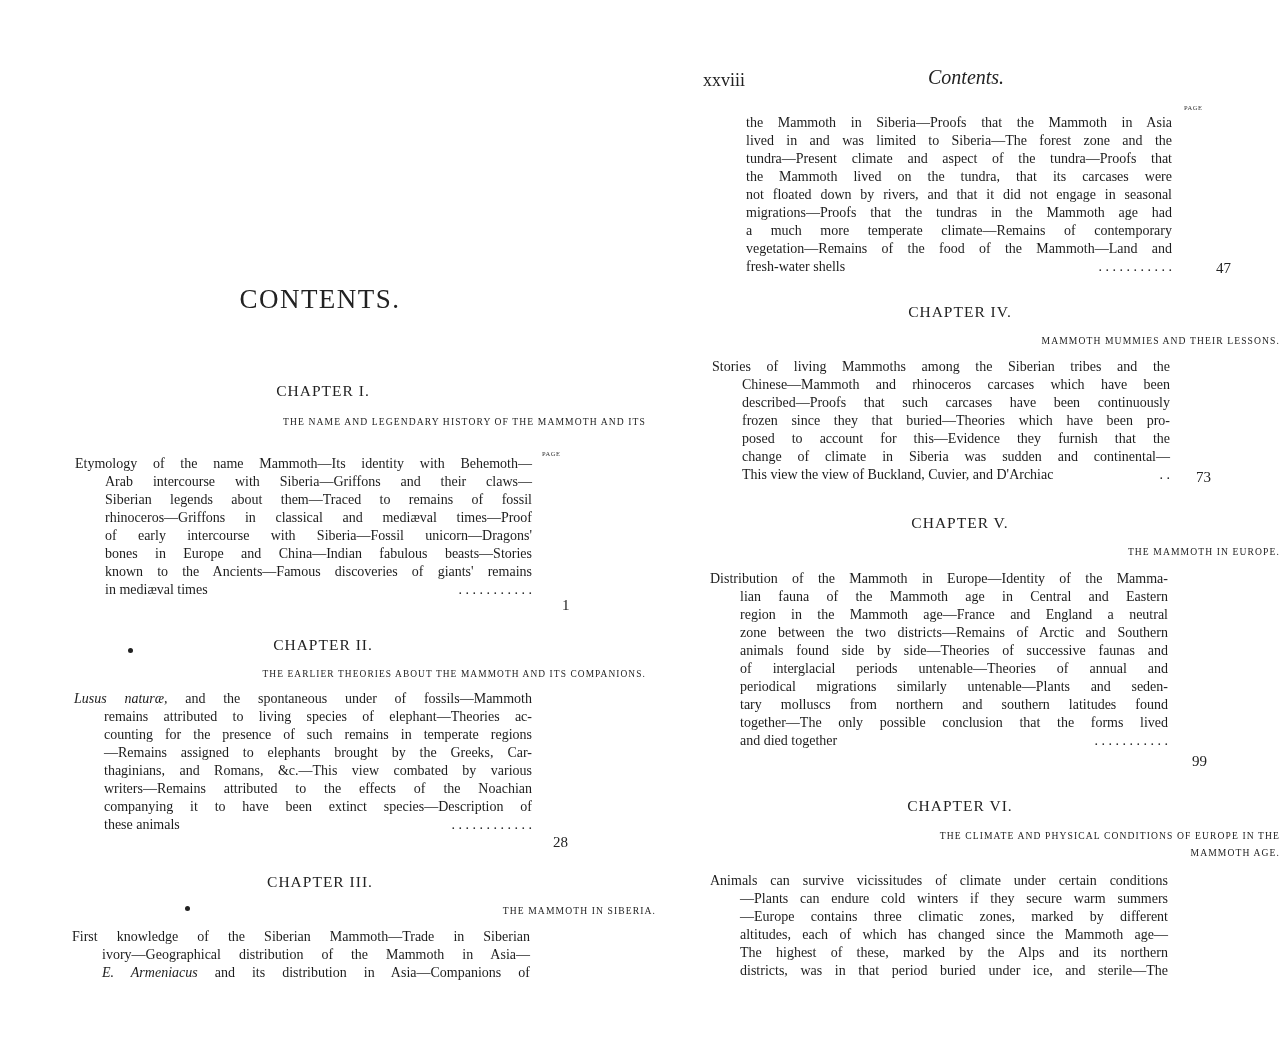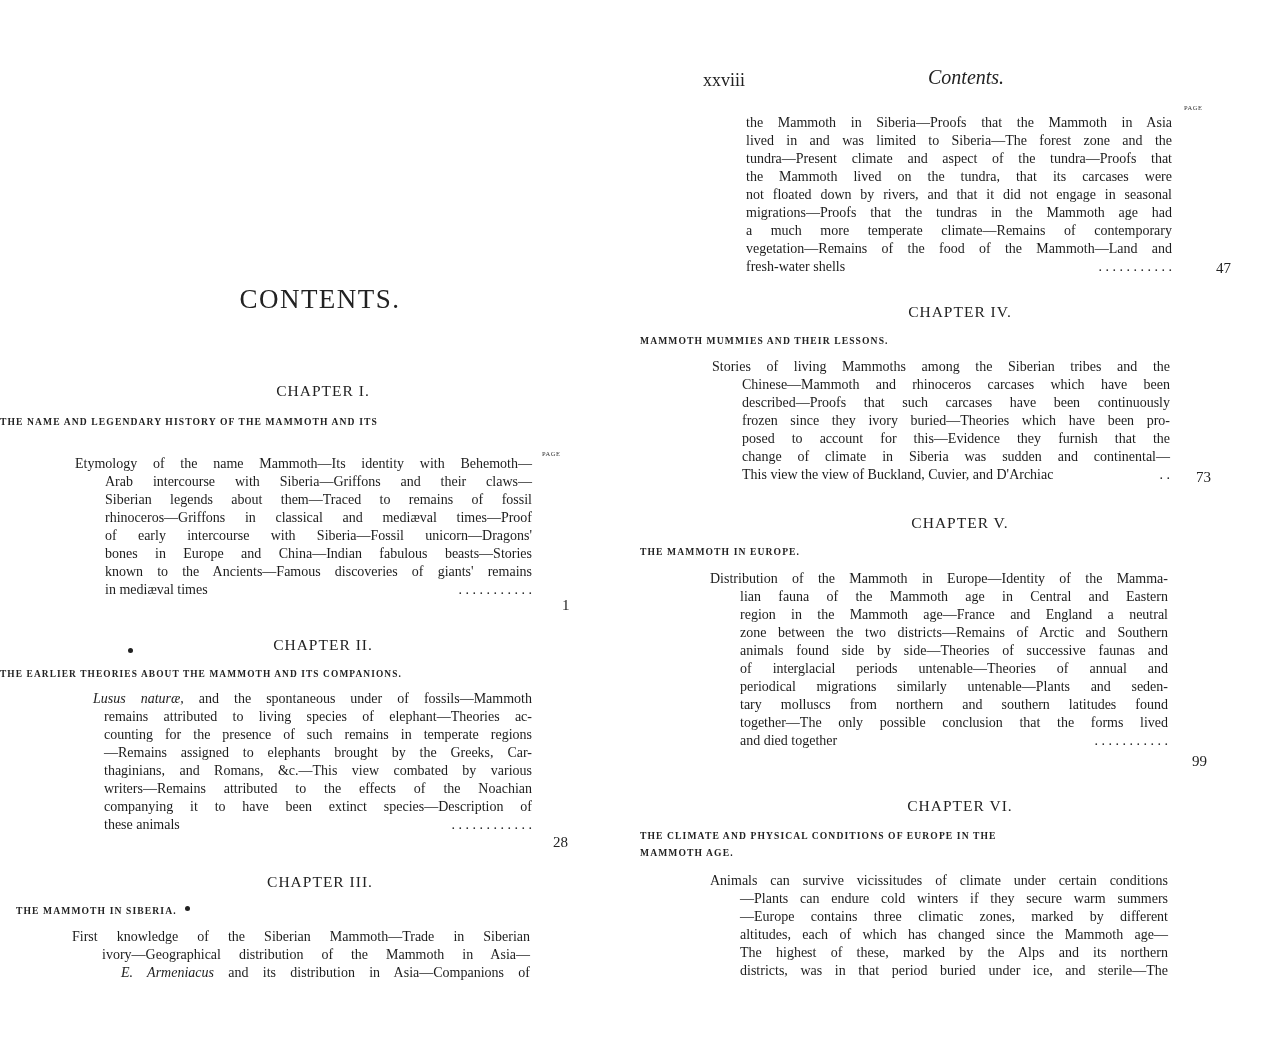--- a/index.html
+++ b/index.html
@@ -7,36 +7,36 @@
          font-family:"DejaVu Serif","Liberation Serif",serif; color:#1a1a1a; }
   .page { position:absolute; top:0; height:1048px; }
   #left-page { left:0; width:640px; }
   #right-page { left:640px; width:640px; }
 
   .contents-title { position:absolute; left:0; width:640px; top:284px; text-align:center;
     font-family:"Liberation Serif",serif; font-size:27px; letter-spacing:1.5px; color:#222; }
 
   .chap { position:absolute; text-align:center; font-family:"Liberation Serif",serif;
     font-size:15.5px; letter-spacing:1px; color:#222; }
-  .sub { position:absolute; text-align:left; font-family:"Liberation Serif",serif;
-    font-size:9.6px; letter-spacing:1.1px; line-height:17px; color:#222;font-weight:bold; }
+  .sub { position:absolute; text-align:right; font-family:"Liberation Serif",serif;
+    font-size:9.6px; letter-spacing:1.1px; line-height:17px; color:#222; }
   .pagelbl { position:absolute; font-size:6.5px; letter-spacing:0.5px; font-family:"Liberation Serif",serif; color:#333; }
 
   .entry { position:absolute; font-family:"Liberation Serif",serif; font-size:14px; line-height:18px; color:#1c1c1c; }
   .entry .ln { display:block; white-space:nowrap; text-align:justify; text-align-last:justify; height:18px; }
   .entry .ln.first { margin-left:-30px; }
   .entry .ln.last { text-align-last:left; position:relative; }
   .leader { letter-spacing:0; }
   .pnum { position:absolute; font-family:"Liberation Serif",serif; font-size:15px; color:#222; }
 
   .running-head { position:absolute; top:70px; font-family:"Liberation Serif",serif; font-size:18px; color:#222;text-align:center; }
   .running-title { position:absolute; top:66px; font-family:"Liberation Serif",serif; font-style:italic; font-size:20px; color:#222; }
 
   .speck { position:absolute; width:5px; height:5px; border-radius:50%; background:#222; }
-  i.it { font-style:italic;margin-left:19px; }
+  i.it { font-style:italic; }
 </style>
 </head>
 <body>
 
 <div class="page" id="left-page">
   <div class="contents-title">CONTENTS.</div>
 
   <div class="chap" style="left:0;width:646px;top:382px;">CHAPTER I.</div>
   <div class="sub" style="left:0;width:646px;top:413px;">
     <div>THE NAME AND LEGENDARY HISTORY OF THE MAMMOTH AND ITS</div>
@@ -102,21 +102,21 @@
   <div class="pnum" style="left:556px;top:260px;margin-left:20px;">47</div>
 
   <div class="chap" style="left:0;width:640px;top:303px;">CHAPTER IV.</div>
   <div class="sub" style="left:0;width:640px;top:332px;">
     <div>MAMMOTH MUMMIES AND THEIR LESSONS.</div>
   </div>
   <div class="entry" style="left:102px;width:428px;top:358px;">
     <span class="ln first">Stories of living Mammoths among the Siberian tribes and the</span>
     <span class="ln">Chinese—Mammoth and rhinoceros carcases which have been</span>
     <span class="ln">described—Proofs that such carcases have been continuously</span>
-    <span class="ln">frozen since they ivory buried—Theories which have been pro-</span>
+    <span class="ln">frozen since they that buried—Theories which have been pro-</span>
     <span class="ln">posed to account for this—Evidence they furnish that the</span>
     <span class="ln">change of climate in Siberia was sudden and continental—</span>
     <span class="ln last"><span>This view the view of Buckland, Cuvier, and D'Archiac</span><span class="leader" style="position:absolute;right:0;">.      .</span></span>
   </div>
   <div class="pnum" style="left:556px;top:469px;">73</div>
 
   <div class="chap" style="left:0;width:640px;top:514px;">CHAPTER V.</div>
   <div class="sub" style="left:0;width:640px;top:543px;">
     <div>THE MAMMOTH IN EUROPE.</div>
   </div>

